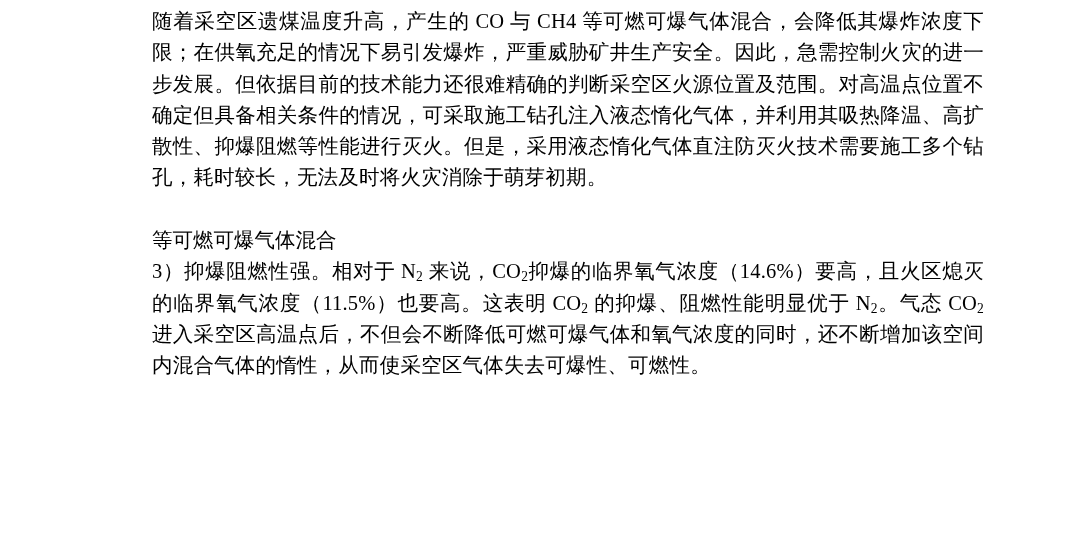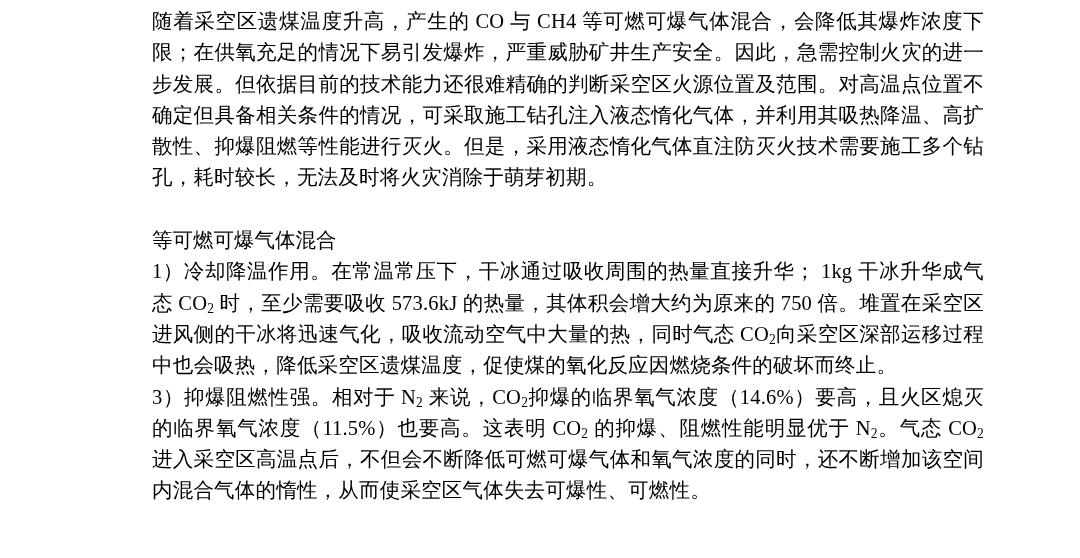--- a/index.html
+++ b/index.html
@@ -49,18 +49,17 @@
 <body>
 
 <div class="page">
 
   <p class="para">随着采空区遗煤温度升高，产生的 CO 与 CH4 等可燃可爆气体混合，会降低其爆炸浓度下限；在供氧充足的情况下易引发爆炸，严重威胁矿井生产安全。因此，急需控制火灾的进一步发展。但依据目前的技术能力还很难精确的判断采空区火源位置及范围。对高温点位置不确定但具备相关条件的情况，可采取施工钻孔注入液态惰化气体，并利用其吸热降温、高扩散性、抑爆阻燃等性能进行灭火。但是，采用液态惰化气体直注防灭火技术需要施工多个钻孔，耗时较长，无法及时将火灾消除于萌芽初期。</p>
 
   <div class="blank"></div>
 
   <p class="heading">等可燃可爆气体混合</p>
 
-  <p class="para">1）冷却降温作用。在常温常压下，干冰通过吸收周围的热量直接升华； 1kg 干冰升华成气态 CO<sub>2</sub> 时，至少需要吸收 573.6kJ 的热量，其体积会增大约为原来的 750 倍。堆置在采空区进风侧的干冰将迅速气化，吸收流动空气中大量的热，同时气态 CO<sub>2</sub>向采空区深部运移过程中也会吸热，降低采空区遗煤温度，促使煤的氧化反应因燃烧条件的破坏而终止。</p>
 
 
   <p class="para">3）抑爆阻燃性强。相对于 N<sub>2</sub> 来说，CO<sub>2</sub>抑爆的临界氧气浓度（14.6%）要高，且火区熄灭的临界氧气浓度（11.5%）也要高。这表明 CO<sub>2</sub> 的抑爆、阻燃性能明显优于 N<sub>2</sub>。气态 CO<sub>2</sub> 进入采空区高温点后，不但会不断降低可燃可爆气体和氧气浓度的同时，还不断增加该空间内混合气体的惰性，从而使采空区气体失去可爆性、可燃性。</p>
 
 </div>
 
 </body></html>

